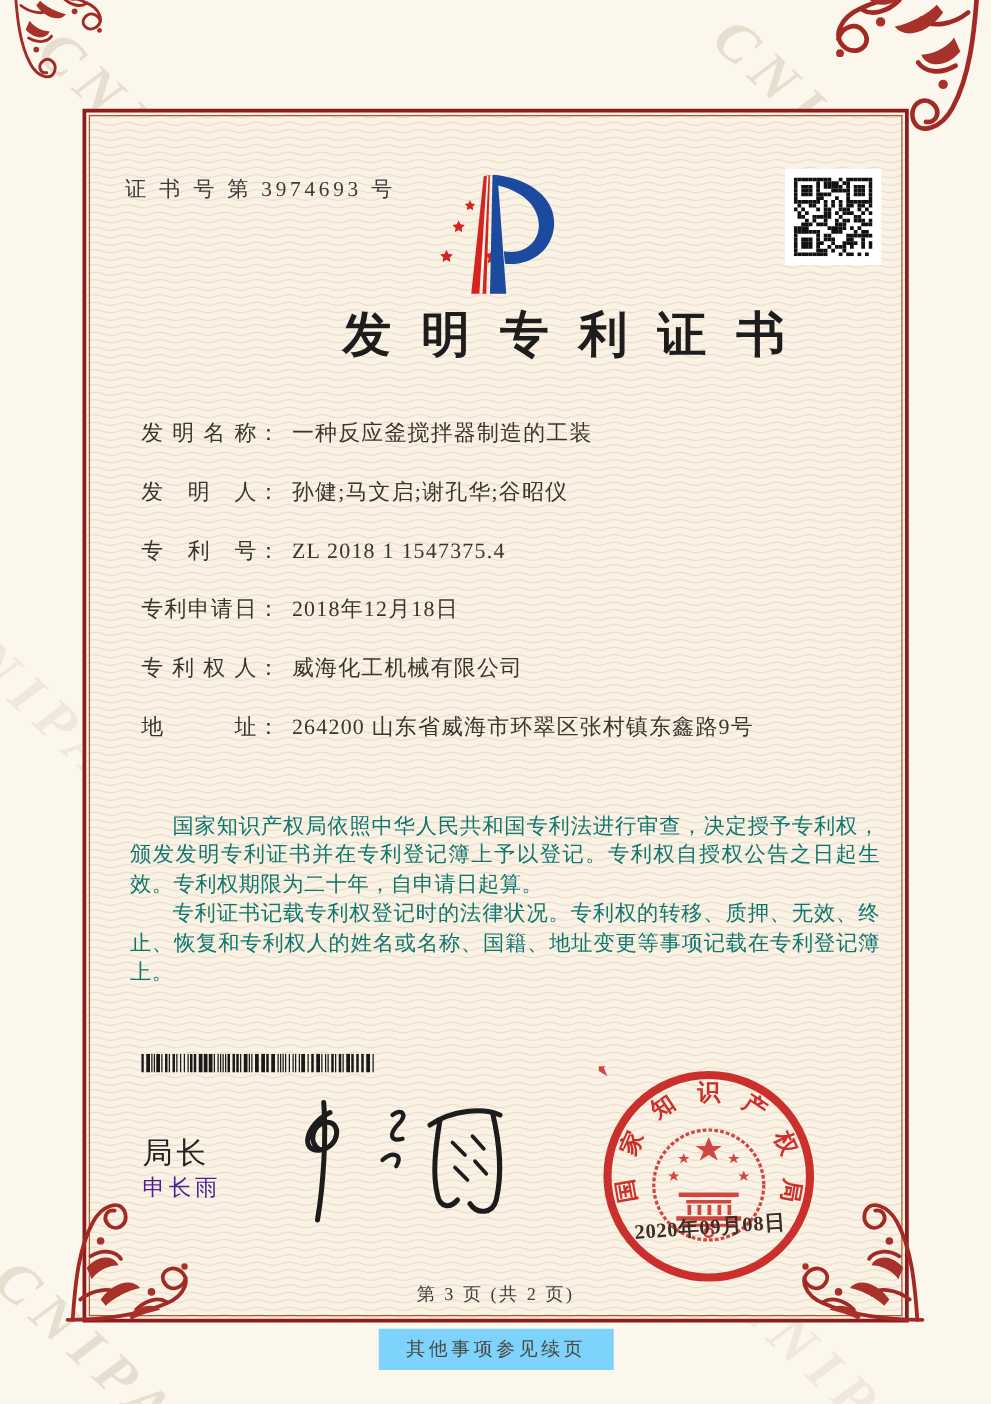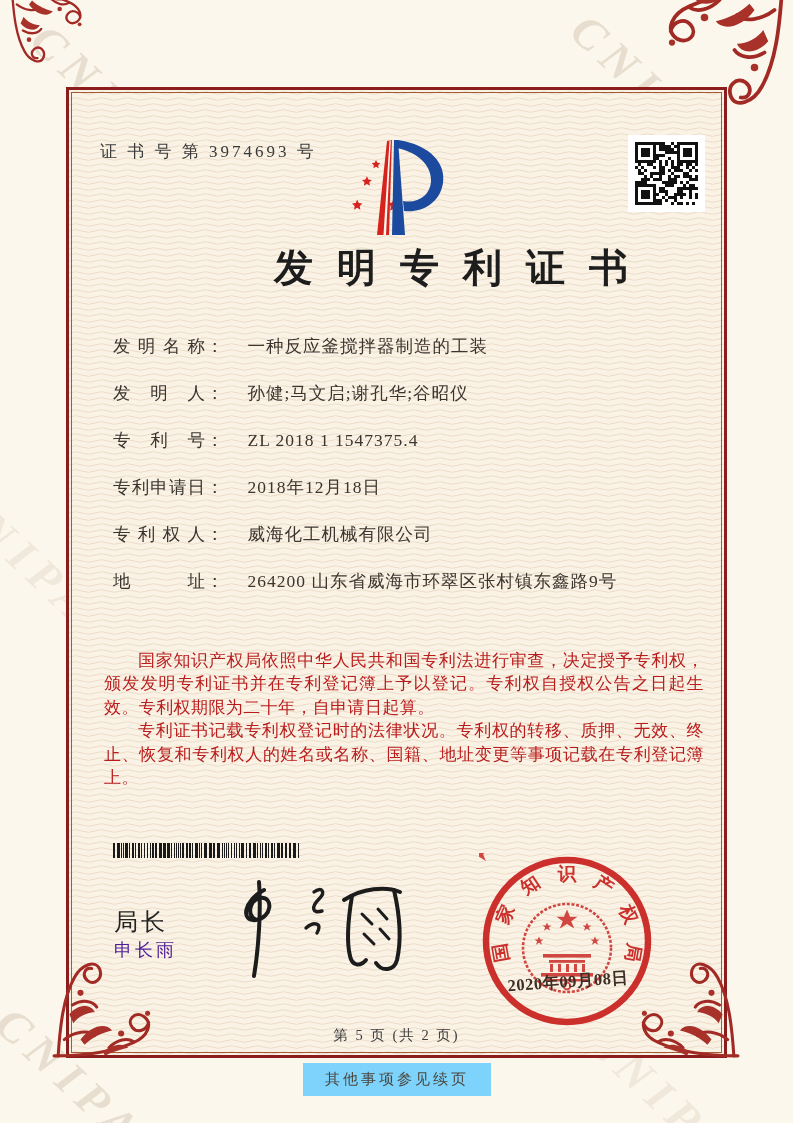--- a/index.html
+++ b/index.html
@@ -25,26 +25,26 @@
   .logo{position:absolute;left:330px;top:131px;}
   .qr-box{position:absolute;left:628px;top:135px;width:77px;height:77px;background:#fff;
           display:flex;align-items:center;justify-content:center;}
 
   .title{position:absolute;left:66px;top:241px;width:770px;margin:0;text-align:center;
          font-size:39px;font-weight:bold;letter-spacing:24px;text-indent:24px;color:#1d1d1d;}
 
   .field-row{position:absolute;left:113px;white-space:nowrap;font-size:17.5px;color:#3c352e;}
   .f-label{display:inline-block;width:92px;text-align:justify;text-align-last:justify;color:#39342e;vertical-align:bottom;}
   .f-colon{margin:0 2px 0 1px;}
-  .f-value{margin-left:22px;letter-spacing:1px;}
+  .f-value{margin-left:8px;letter-spacing:1px;}
   .grant-right{position:absolute;left:287px;top:0;white-space:nowrap;}
 
   .paras{position:absolute;left:104px;top:649px;width:600px;}
   .paras p{margin:0;font-size:17px;line-height:23.4px;text-align:justify;text-indent:2em;
-           color:#b91c1c;letter-spacing:.4px;}
+           color:#0f766e;letter-spacing:.4px;}
 
   .barcode{position:absolute;left:113px;top:843px;}
 
   .signer-title{position:absolute;left:114px;top:906px;font-family:"Liberation Sans","DejaVu Sans",sans-serif;
                 font-size:24px;letter-spacing:3px;color:#232323;}
   .signer-name{position:absolute;left:114px;top:938px;font-family:"Liberation Sans","DejaVu Sans",sans-serif;
                font-size:18px;letter-spacing:3px;color:#4c1d95;}
   .signature{position:absolute;left:226px;top:876px;}
 
   .seal{position:absolute;left:479px;top:853px;z-index:5;opacity:.92;}
@@ -517,16 +517,16 @@
       <rect x="87" y="111" width="3" height="8"></rect>
       <rect x="95" y="111" width="3" height="8"></rect>
       <rect x="103" y="111" width="3" height="8"></rect>
       <rect x="62" y="120" width="52" height="3.6"></rect>
       <rect x="67" y="126" width="42" height="2.4"></rect>
       <circle cx="88" cy="133" r="3.4" fill="none" stroke="#c8201d" stroke-width="2"></circle>
     </g>
   </svg>
   <div class="seal-date">2020年09月08日</div>
 
-  <div class="page-info">第 5 页 (共 2 页)</div>
+  <div class="page-info">第 3 页 (共 2 页)</div>
   <div class="note-box">其他事项参见续页</div>
 
 </div>
 
 </body></html>

